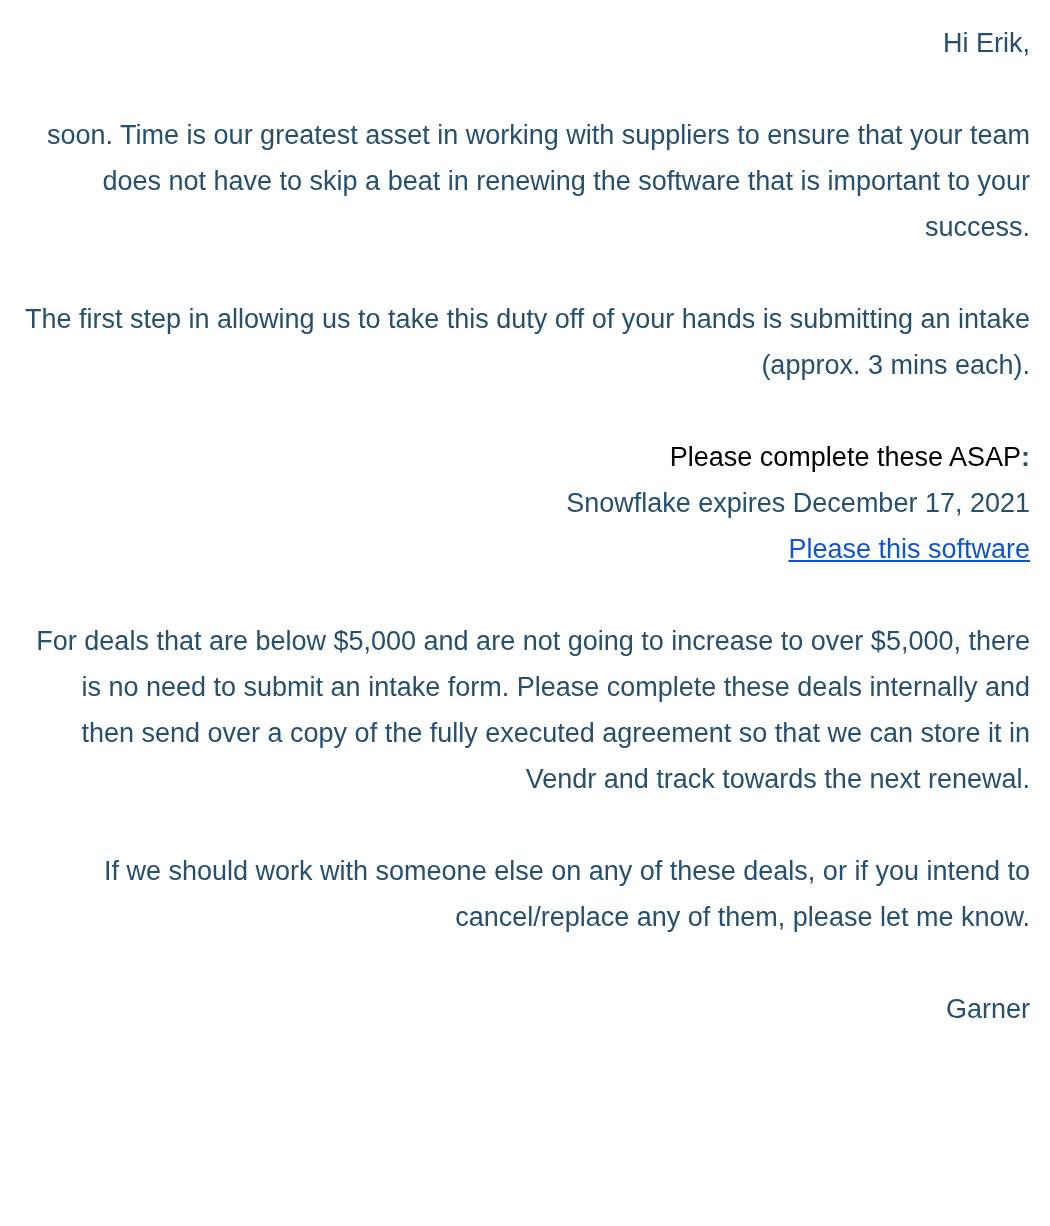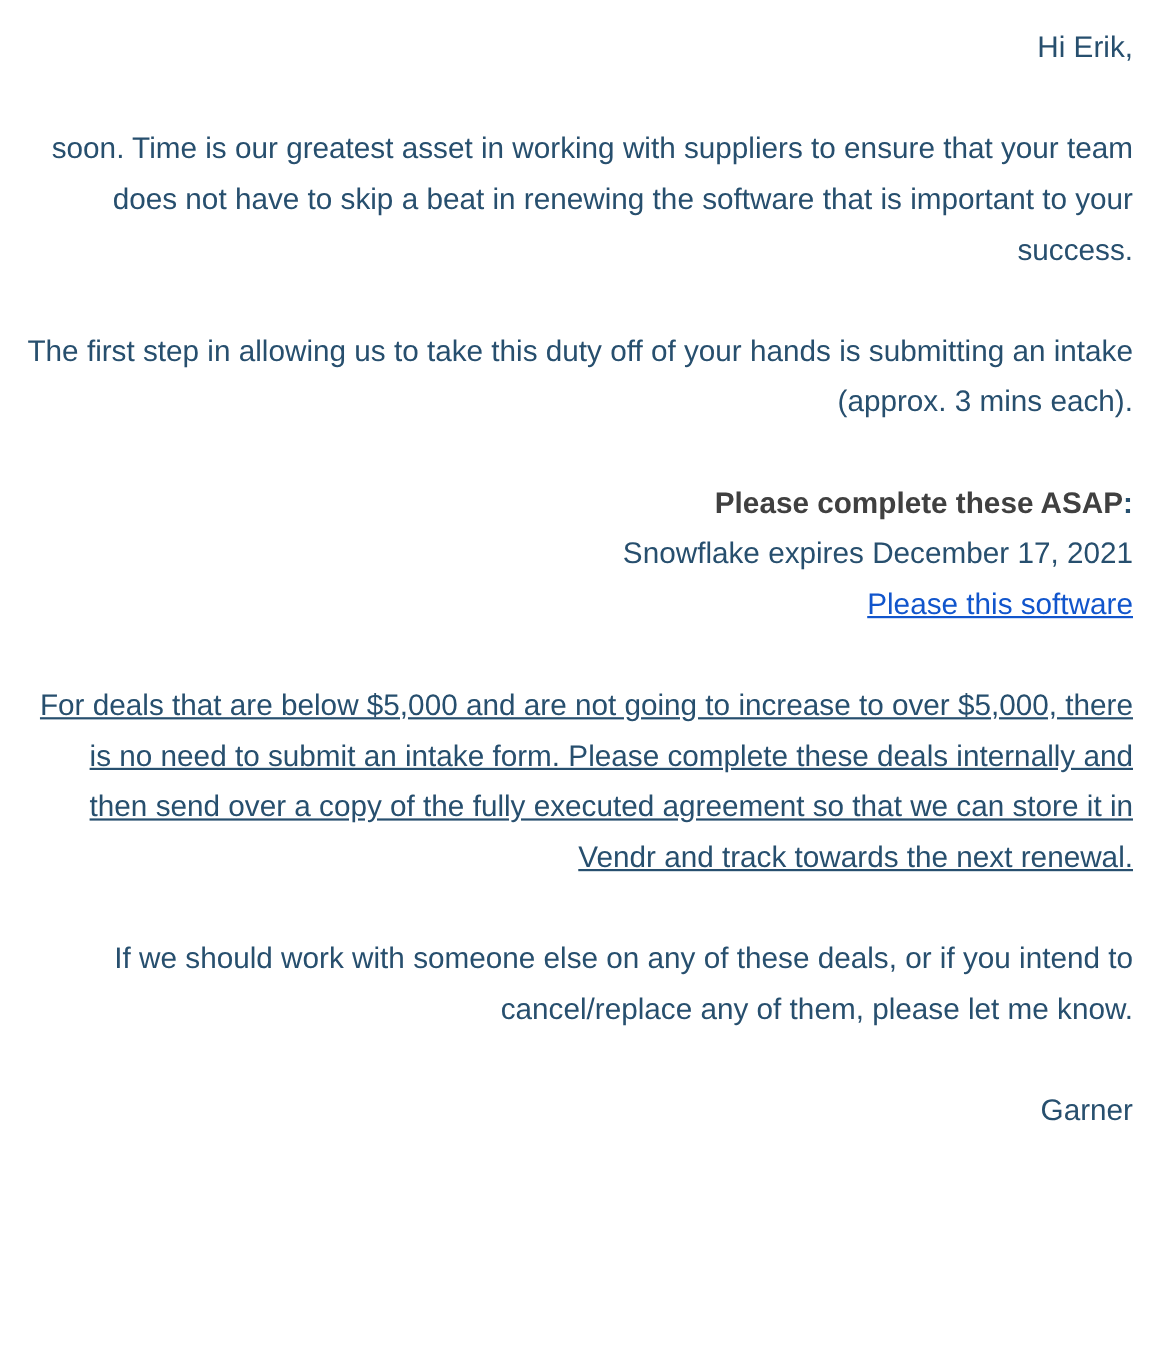--- a/index.html
+++ b/index.html
@@ -26,25 +26,24 @@
   .tline, .line {
     line-height: 46px;
     height: 46px;
     white-space: nowrap;
   }
   .urgent-group {
     margin-top: 21px;
   }
   .deals-block {
     margin-top: 9px;
-    text-decoration: underline;
   }
   .urgent-heading-red {
-    color: #404040;
-    font-weight: bold;
+    color: #000000;
+    font-weight: normal;
   }
   .urgent-heading-colon {
     color: #274F6E;
     font-weight: bold;
   }
   a.retain-link {
     color: #1155CC;
     text-decoration: underline;
     cursor: pointer;
   }

